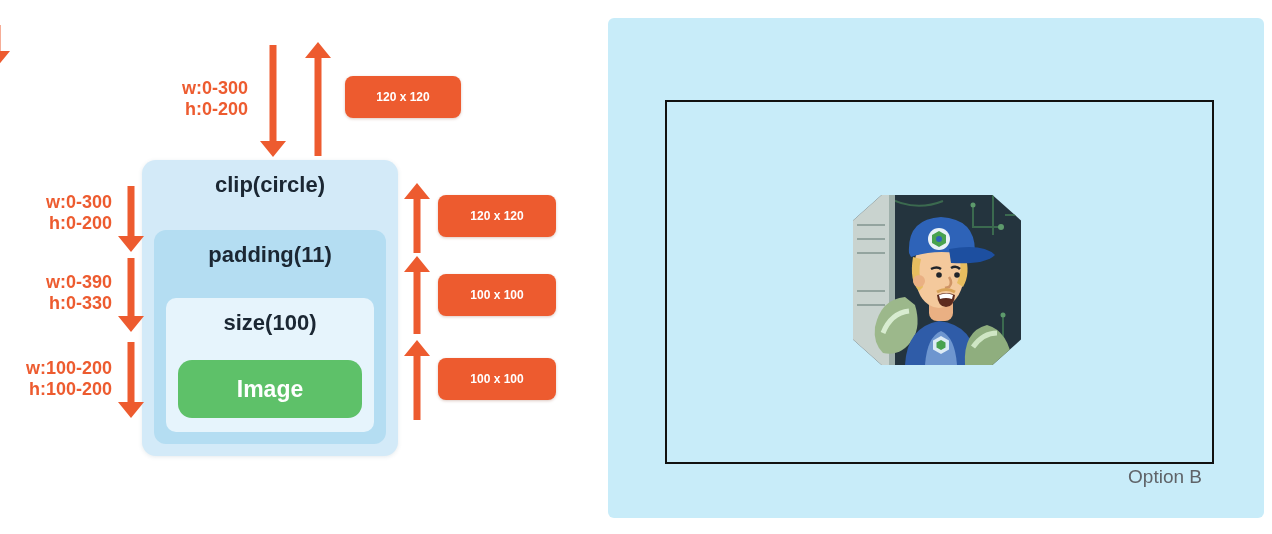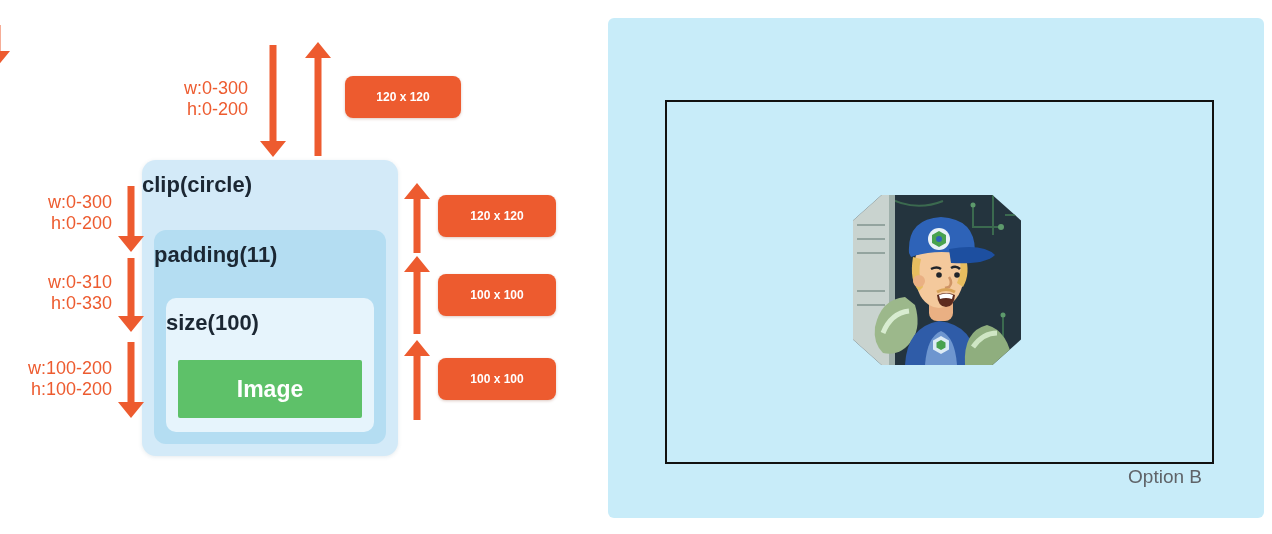--- a/index.html
+++ b/index.html
@@ -1,25 +1,25 @@
 <!DOCTYPE html>
 <html style="--arrow-orange: #ed5b2f; --badge-orange: #ed5b2f; --box-outer-blue: #d3eaf8; --box-padding-blue: #b4ddf2; --box-size-blue: #e6f4fc; --image-green: #5ec169; --panel-blue: #c8ecf9; --frame-border: #111111; --caption-gray: #5f6368; --label-dark: #1b2733;"><head>
 <meta charset="utf-8">
 <style>
   html,body{margin:0;padding:0;background:#ffffff;}
   body{font-family:"Liberation Sans",sans-serif;}
   .canvas{position:relative;width:1272px;height:534px;background:#ffffff;overflow:hidden;}
 
   
   .box{position:absolute;}
-  .box-label{font-weight:bold;font-size:22px;color:var(--label-dark,#1b2733);margin-top:12px;}
+  .box-label{font-weight:bold;font-size:22px;color:var(--label-dark,#1b2733);text-align:center;margin-top:12px;}
   .box-clip{left:142px;top:160px;width:256px;height:296px;background:var(--box-outer-blue,#d3eaf8);border-radius:14px;box-shadow:0 1px 4px rgba(40,80,110,.12);}
   .box-padding{left:154px;top:230px;width:232px;height:214px;background:var(--box-padding-blue,#b4ddf2);border-radius:12px;}
   .box-size{left:166px;top:298px;width:208px;height:134px;background:var(--box-size-blue,#e6f4fc);border-radius:10px;}
-  .box-image{left:178px;top:360px;width:184px;height:58px;background:var(--image-green,#5ec169);border-radius:2px;display:flex;align-items:center;justify-content:center;}
+  .box-image{left:178px;top:360px;width:184px;height:58px;background:var(--image-green,#5ec169);border-radius:14px;display:flex;align-items:center;justify-content:center;}
   .box-image .box-label{color:#ffffff;margin-top:0;font-size:23px;}
 
   
   .arrow{position:absolute;width:26px;}
   .arrow .line{position:absolute;left:50%;transform:translateX(-50%);width:7px;background:var(--arrow-orange,#ed5b2f);}
   .arrow .head{position:absolute;left:50%;transform:translateX(-50%);width:0;height:0;border-left:13px solid transparent;border-right:13px solid transparent;}
   .arrow.down .line{top:0;bottom:15px;}
   .arrow.down .head{bottom:0;border-top:16px solid var(--arrow-orange,#ed5b2f);}
   .arrow.up .line{top:15px;bottom:0;}
   .arrow.up .head{top:0;border-bottom:16px solid var(--arrow-orange,#ed5b2f);}
@@ -27,21 +27,21 @@
   .ar-top-down{left:260px;top:45px;height:112px;}
   .ar-top-up{left:305px;top:42px;height:114px;}
   .ar-l1{left:118px;top:186px;height:66px;}
   .ar-l2{left:118px;top:258px;height:74px;}
   .ar-l3{left:118px;top:342px;height:76px;}
   .ar-r1{left:404px;top:183px;height:70px;}
   .ar-r2{left:404px;top:256px;height:78px;}
   .ar-r3{left:404px;top:340px;height:80px;}
 
   
-  .constraint{position:absolute;color:var(--arrow-orange,#ed5b2f);font-weight:normal;font-size:18px;line-height:21px;text-align:right;width:104px;}
+  .constraint{position:absolute;color:var(--arrow-orange,#ed5b2f);font-weight:bold;font-size:18px;line-height:21px;text-align:right;width:104px;}
   .constraint span{display:block;}
   .c-top{left:152px;top:78px;width:96px;}
   .c-l1{left:8px;top:192px;}
   .c-l2{left:8px;top:272px;}
   .c-l3{left:8px;top:358px;}
 
   
   .badge{position:absolute;background:var(--badge-orange,#ed5b2f);color:#ffffff;font-weight:bold;font-size:12px;border-radius:8px;display:flex;align-items:center;justify-content:center;box-shadow:0 1px 3px rgba(120,40,10,.25);}
   .b-top{left:345px;top:76px;width:116px;height:42px;}
   .b-r1{left:438px;top:195px;width:118px;height:42px;}
@@ -92,21 +92,21 @@
       <div class="line"></div>
       <div class="head"></div>
     </div>
     <div class="badge b-top">120 x 120</div>
 
     <div class="constraint c-l1">
       <span>w:0-300</span>
       <span>h:0-200</span>
     </div>
     <div class="constraint c-l2">
-      <span>w:0-310</span>
+      <span>w:0-390</span>
       <span>h:0-330</span>
     </div>
     <div class="constraint c-l3">
       <span>w:100-200</span>
       <span>h:100-200</span>
     </div>
     <div class="arrow down ar-l1">
       <div class="line"></div>
       <div class="head"></div>
     </div>

